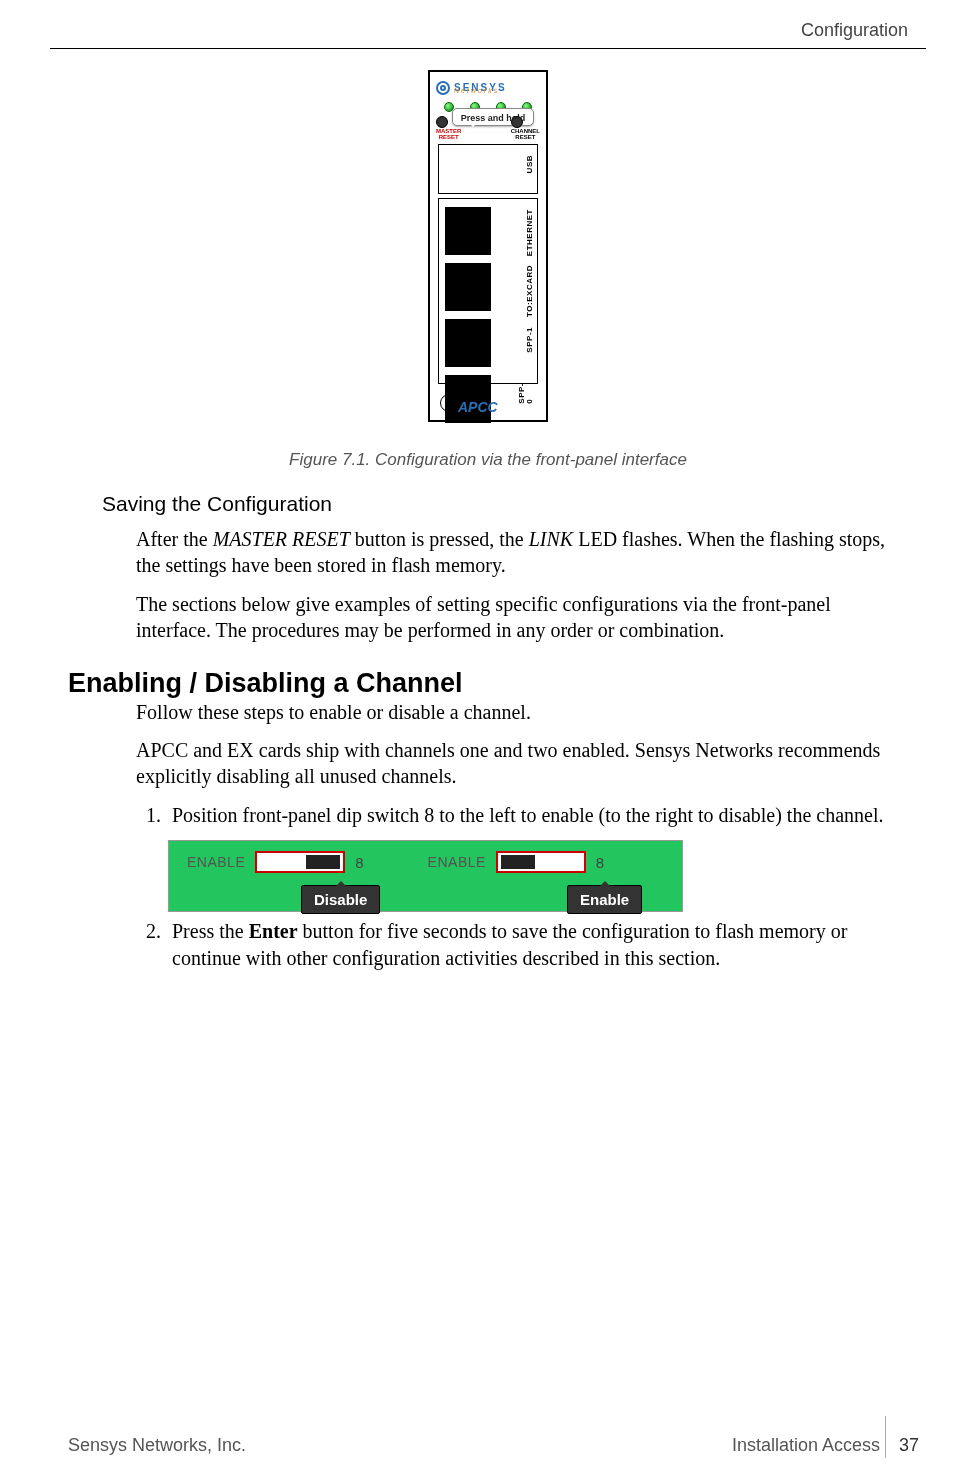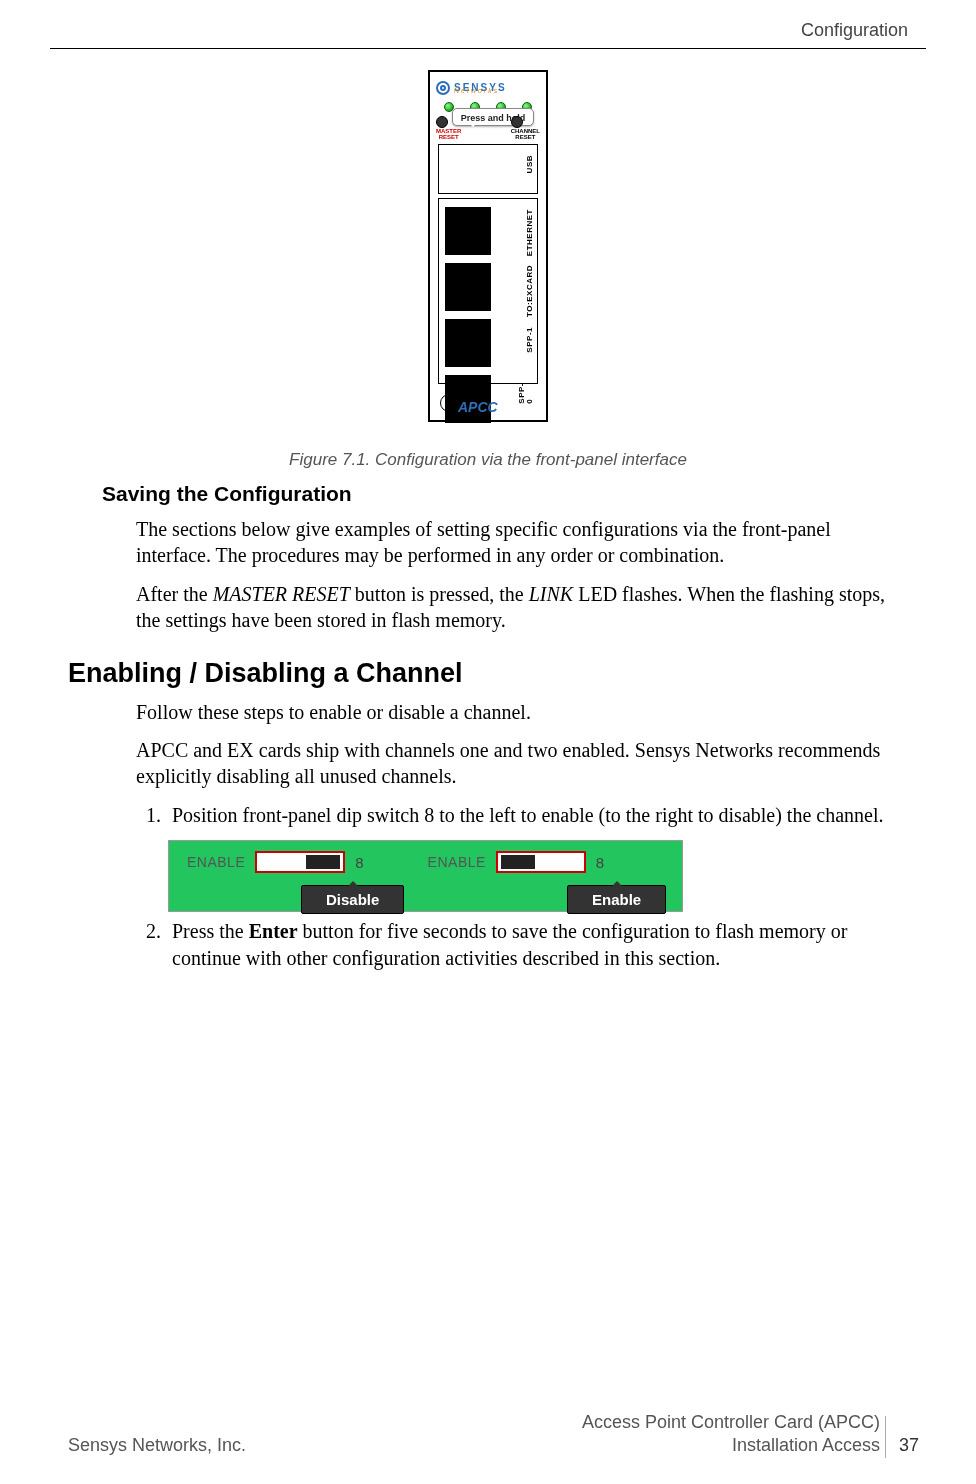--- a/index.html
+++ b/index.html
@@ -35,39 +35,39 @@
   .port.spp0{ top: 176px; }
   .vlabel { position: absolute; right: 3px; font: bold 8px/1 Arial; writing-mode: vertical-rl; transform: rotate(180deg); letter-spacing: 0.5px; }
   .circ { position: absolute; width: 18px; height: 18px; border: 1.5px solid #000; border-radius: 50%; }
   .circ.c1 { top: 78px; left: 14px; }
   .circ.c2 { top: 102px; left: 14px; }
   .circ.c3 { bottom: 8px; left: 10px; }
   .apcc { position: absolute; bottom: 6px; left: 28px; font: italic bold 14px/1 Arial; color: #2a6fb5; }
 
   .fig-caption { font-family: 'Trebuchet MS', Arial, sans-serif; font-style: italic; color: #555; font-size: 17px; text-align: center; margin-top: 24px; }
 
-  h3.sub { font-family: 'Trebuchet MS', Arial, sans-serif; font-weight: bold; font-size: 21px; margin: 12px 0 10px 34px; }
-  h2.section { font-family: 'Trebuchet MS', Arial, sans-serif; font-weight: bold; font-size: 27px; margin: 24px 0 10px 0; }
+  h3.sub { font-family: 'Trebuchet MS', Arial, sans-serif; font-weight: normal; font-size: 21px; margin: 22px 0 10px 34px; }
+  h2.section { font-family: 'Trebuchet MS', Arial, sans-serif; font-weight: bold; font-size: 27px; margin: 24px 0 0 0; }
   p.body { font-size: 20px; line-height: 1.32; margin: 0 0 12px 68px; }
   .ital { font-style: italic; }
   ol.steps { margin: 0 0 12px 68px; padding-left: 30px; font-size: 20px; line-height: 1.32; }
   ol.steps li { margin-bottom: 10px; padding-left: 6px; }
 
   
   .fig2-wrap { margin: 8px 0 6px 100px; }
   .fig2 { display: inline-block; border: 1px solid #999; padding: 10px 18px 38px 18px; position: relative; background: #22c55e; }
   .dip-pair { display: inline-flex; align-items: center; gap: 10px; margin-right: 60px; }
   .dip-pair:last-child { margin-right: 0; }
   .en-lbl { font: 14px/1 Arial; color: #555; letter-spacing: 0.5px; }
   .dip { width: 90px; height: 22px; border: 2px solid #c00; background: #fff; position: relative; }
   .dip .knob { position: absolute; top: 2px; width: 34px; height: 14px; background: #222; }
   .dip.right .knob { right: 3px; }
   .dip.left .knob { left: 3px; }
   .eight { font: 15px/1 Arial; color: #444; }
-  .tag { position: absolute; top: 44px; background: #333; color: #fff; font: bold 15px/1 Arial; padding: 6px 24px; border: 1px solid #000; border-radius: 2px; }
+  .tag { position: absolute; top: 44px; background: #333; color: #fff; font: bold 15px/1 Arial; padding: 6px 12px; border: 1px solid #000; border-radius: 2px; }
   .tag::before { content: ""; position: absolute; top: -10px; left: 50%; margin-left: -5px; border: 5px solid transparent; border-bottom-color: #333; }
   .tag.t1 { left: 132px; }
   .tag.t2 { left: 398px; }
 
   
   .footer { position: absolute; bottom: 28px; left: 68px; right: 50px; font-family: 'Trebuchet MS', Arial, sans-serif; font-size: 18px; color: #555; }
   .footer-left { position: absolute; left: 0; bottom: 0; }
   .footer-right { position: absolute; right: 46px; bottom: 0; text-align: right; line-height: 1.25; }
   .footer-page { position: absolute; right: 0; bottom: 0; width: 34px; text-align: center; color: #333; }
   .footer-sep { position: absolute; right: 40px; bottom: -2px; height: 42px; border-left: 1px solid #aaa; }
@@ -122,24 +122,24 @@
           <div class="port spp0"></div>
           <span class="vlabel" style="top:184px">SPP-0</span>
         </div>
         <span class="circ c3"></span>
         <span class="apcc">APCC</span>
       </div>
       <div class="fig-caption">Figure 7.1. Configuration via the front-panel interface</div>
     </div>
 
     <h3 class="sub">Saving the Configuration</h3>
-    <p class="body">The sections below give examples of setting specific configurations via the front-panel interface. The procedures may be performed in any order or combination.</p>
     <p class="body">
       <span>After the </span><span class="ital">MASTER RESET</span><span> button is pressed, the </span><span class="ital">LINK</span><span> LED flashes. When the flashing stops, the settings have been stored in flash memory.</span>
     </p>
+    <p class="body">The sections below give examples of setting specific configurations via the front-panel interface. The procedures may be performed in any order or combination.</p>
 
     <h2 class="section">Enabling / Disabling a Channel</h2>
     <p class="body">Follow these steps to enable or disable a channel.</p>
     <p class="body">APCC and EX cards ship with channels one and two enabled. Sensys Networks recommends explicitly disabling all unused channels.</p>
 
     <ol class="steps">
       <li>Position front-panel dip switch 8 to the left to enable (to the right to disable) the channel.</li>
     </ol>
 
     <div class="fig2-wrap">
@@ -167,19 +167,18 @@
       <li>
         <span>Press the </span><b>Enter</b><span> button for five seconds to save the configuration to flash memory or continue with other configuration activities described in this section.</span>
       </li>
     </ol>
 
   </div>
 
   <div class="footer">
     <div class="footer-left">Sensys Networks, Inc.</div>
     <div class="footer-right">
-      <div>Access Point Controller Card (APCC)</div>
       <div>Installation Access</div>
     </div>
     <div class="footer-sep"></div>
     <div class="footer-page">37</div>
   </div>
 </div>
 
 </body></html>

